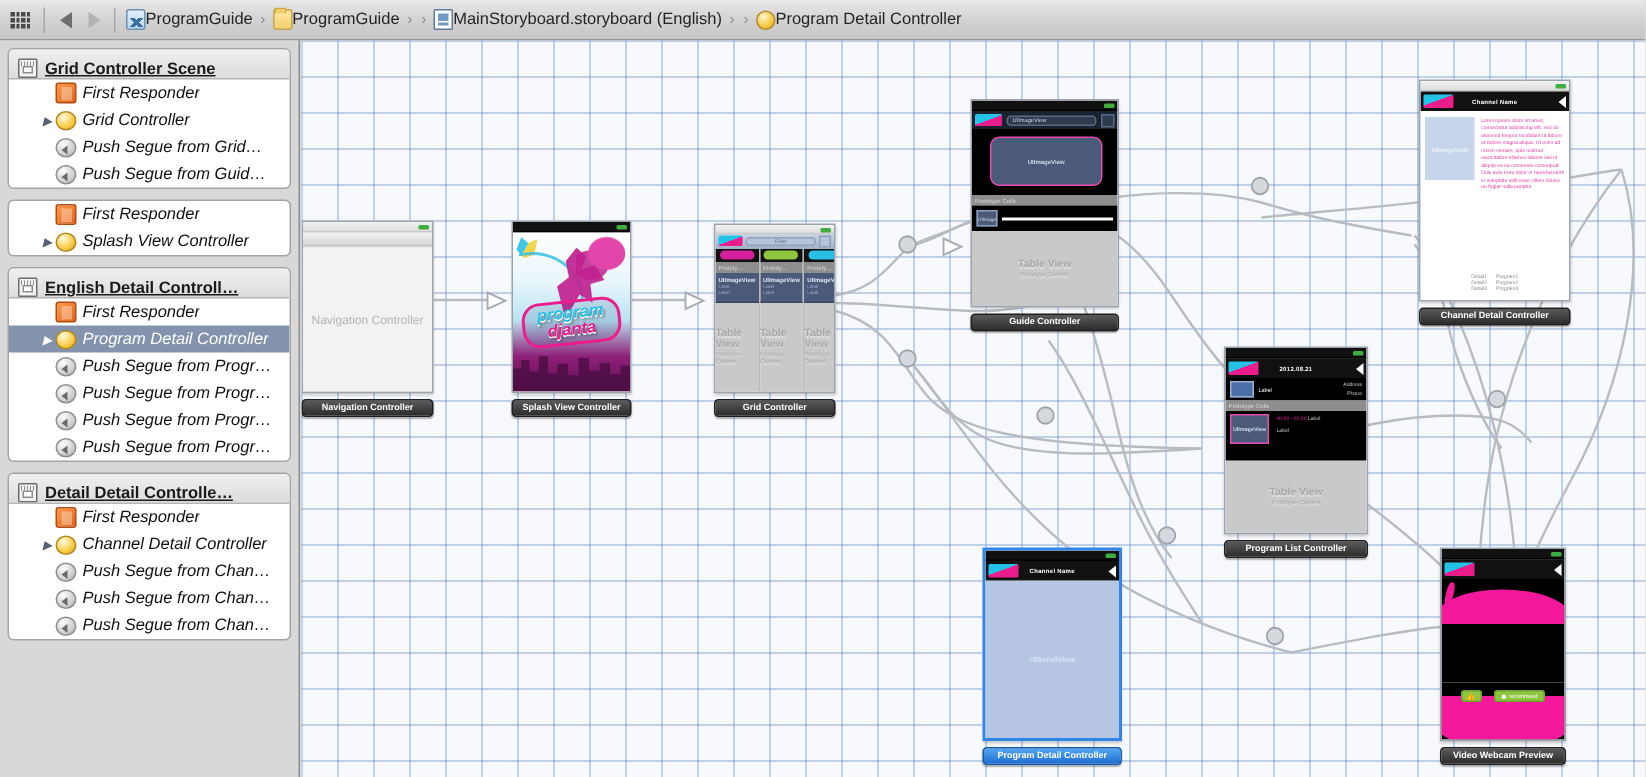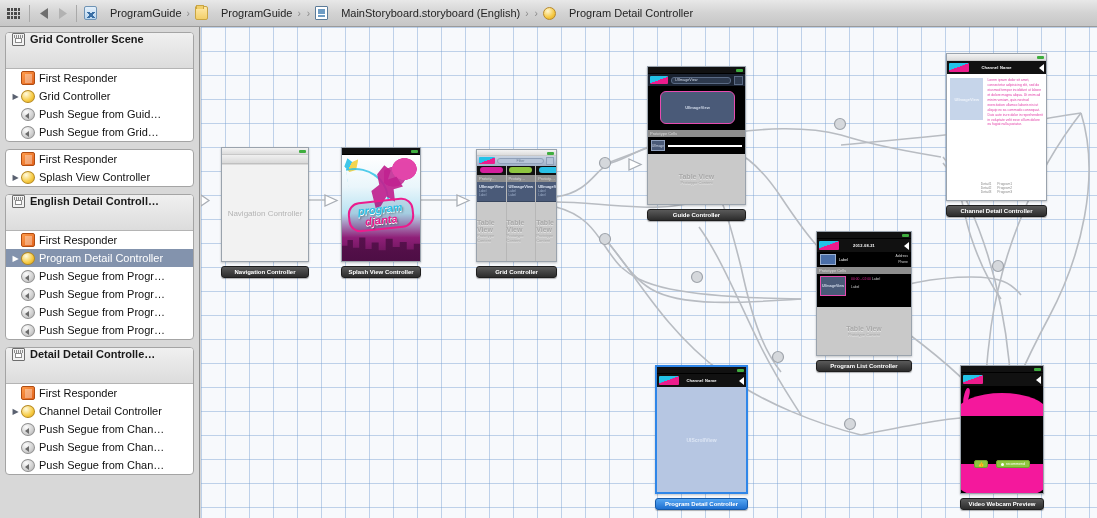--- a/index.html
+++ b/index.html
@@ -27,21 +27,21 @@
     display:grid; grid-template-columns:repeat(4,1fr); grid-template-rows:repeat(3,1fr);
     gap:1px;
   }
   .grid-glyph i{ background:#4a4a4a; display:block; }
   .navarrow{
     width:16px;height:16px; display:inline-flex;align-items:center;justify-content:center;
     margin:0 1px;
   }
   .navarrow svg{ display:block; }
   .crumb{
-    display:inline-flex; align-items:center; gap:13px;
+    display:inline-flex; align-items:center; gap:0;
     padding:0 2px; height:20px;
   }
   .crumb-label{ font-size:11px; color:#242424; }
   .chev{ color:#8a8a8a; font-size:10px; padding:0 3px; }
 
   
   .ic{ width:13px; height:14px; display:inline-block; position:relative; flex:0 0 auto;}
   .ic-xcodeproj{
     background:linear-gradient(#e4f0fb,#b9d6ef);
     border:1px solid #6e93b5; border-radius:2px;
@@ -95,32 +95,32 @@
     padding:5px 5px 0 5px;
   }
   .scene-group{
     background:#fff;
     border:1px solid #a4a4a4;
     border-radius:4px;
     margin-bottom:7px;
     overflow:hidden;
   }
   .scene-header{
-    height:36px; display:flex; align-items:flex-start; gap:5px;
+    height:20px; display:flex; align-items:flex-end; gap:5px;
     padding:0 6px;
     background:linear-gradient(to bottom,#f0f0f0,#dcdcdc);
     border-bottom:1px solid #b4b4b4;
     font-size:11px; font-weight:bold; color:#1a1a1a;
-    white-space:nowrap; overflow:hidden;
+    white-space:nowrap; overflow:hidden;text-decoration:underline;
   }
   .scene-header .ic{ width:13px;height:13px; }
   .row{
     height:18px; display:flex; align-items:center;
-    padding-left:4px; font-size:11px; color:#101010;
-    white-space:nowrap; overflow:hidden;
+    padding-left:20px; font-size:11px; color:#101010;
+    white-space:nowrap; overflow:hidden;font-style:italic;
   }
   .row.selected{
     background:#8393ad; color:#fff;
   }
   .disc{
     width:11px; flex:0 0 11px; display:inline-flex;align-items:center;justify-content:center;
     color:#5a6170; font-size:8px;
   }
   .disc.empty{ visibility:hidden; }
   .row.selected .disc{ color:#fff; }
@@ -434,26 +434,26 @@
         <span class="rowlabel">First Responder</span>
       </div>
       <div class="row">
         <span class="disc">▶</span>
         <span class="rowicon ico-vc"></span>
         <span class="rowlabel">Grid Controller</span>
       </div>
       <div class="row">
         <span class="disc empty">▶</span>
         <span class="rowicon ico-segue"></span>
+        <span class="rowlabel">Push Segue from Grid…</span>
+      </div>
+      <div class="row">
+        <span class="disc empty">▶</span>
+        <span class="rowicon ico-segue"></span>
         <span class="rowlabel">Push Segue from Guid…</span>
-      </div>
-      <div class="row">
-        <span class="disc empty">▶</span>
-        <span class="rowicon ico-segue"></span>
-        <span class="rowlabel">Push Segue from Grid…</span>
       </div>
     </div>
 
     <div class="scene-group">
       <div class="row">
         <span class="disc empty">▶</span>
         <span class="rowicon ico-firstresponder"></span>
         <span class="rowlabel">First Responder</span>
       </div>
       <div class="row">
@@ -570,21 +570,21 @@
         <circle cx="649" cy="397" r="5.5" stroke="#9fa4ab" stroke-width="1.2" fill="#d5d8dc"></circle>
       </g>
       <g fill="none" stroke="#a9aeb5" stroke-width="1.3">
         <polygon points="124,168 136,173.5 124,179" fill="#ffffff"></polygon>
         <polygon points="256,168 268,173.5 256,179" fill="#ffffff"></polygon>
         <polygon points="428,132 440,137.5 428,143" fill="#ffffff"></polygon>
         <polygon points="0,168 8,173.5 0,179" fill="#ffffff"></polygon>
       </g>
     </svg>
 
-    <div class="scene" style="left:20px; top:120px; width:88px;">
+    <div class="scene" style="left:0; top:120px; width:88px;">
       <div class="device" style="height:115px; display:flex; flex-direction:column;">
         <div class="statusbar"></div>
         <div class="navctrl-bar"></div>
         <div class="navctrl-body">Navigation Controller</div>
       </div>
       <div class="scene-label">Navigation Controller</div>
     </div>
 
     <div class="scene" style="left:140px; top:120px; width:80px;">
       <div class="device" style="height:115px; display:flex; flex-direction:column;">

